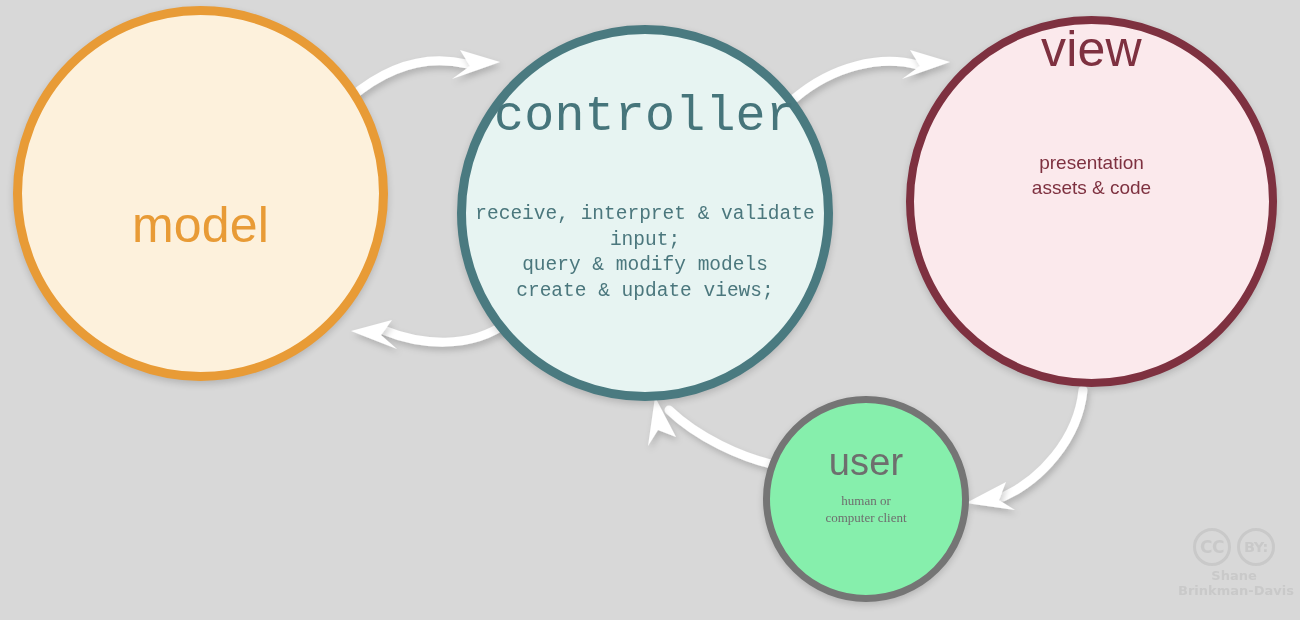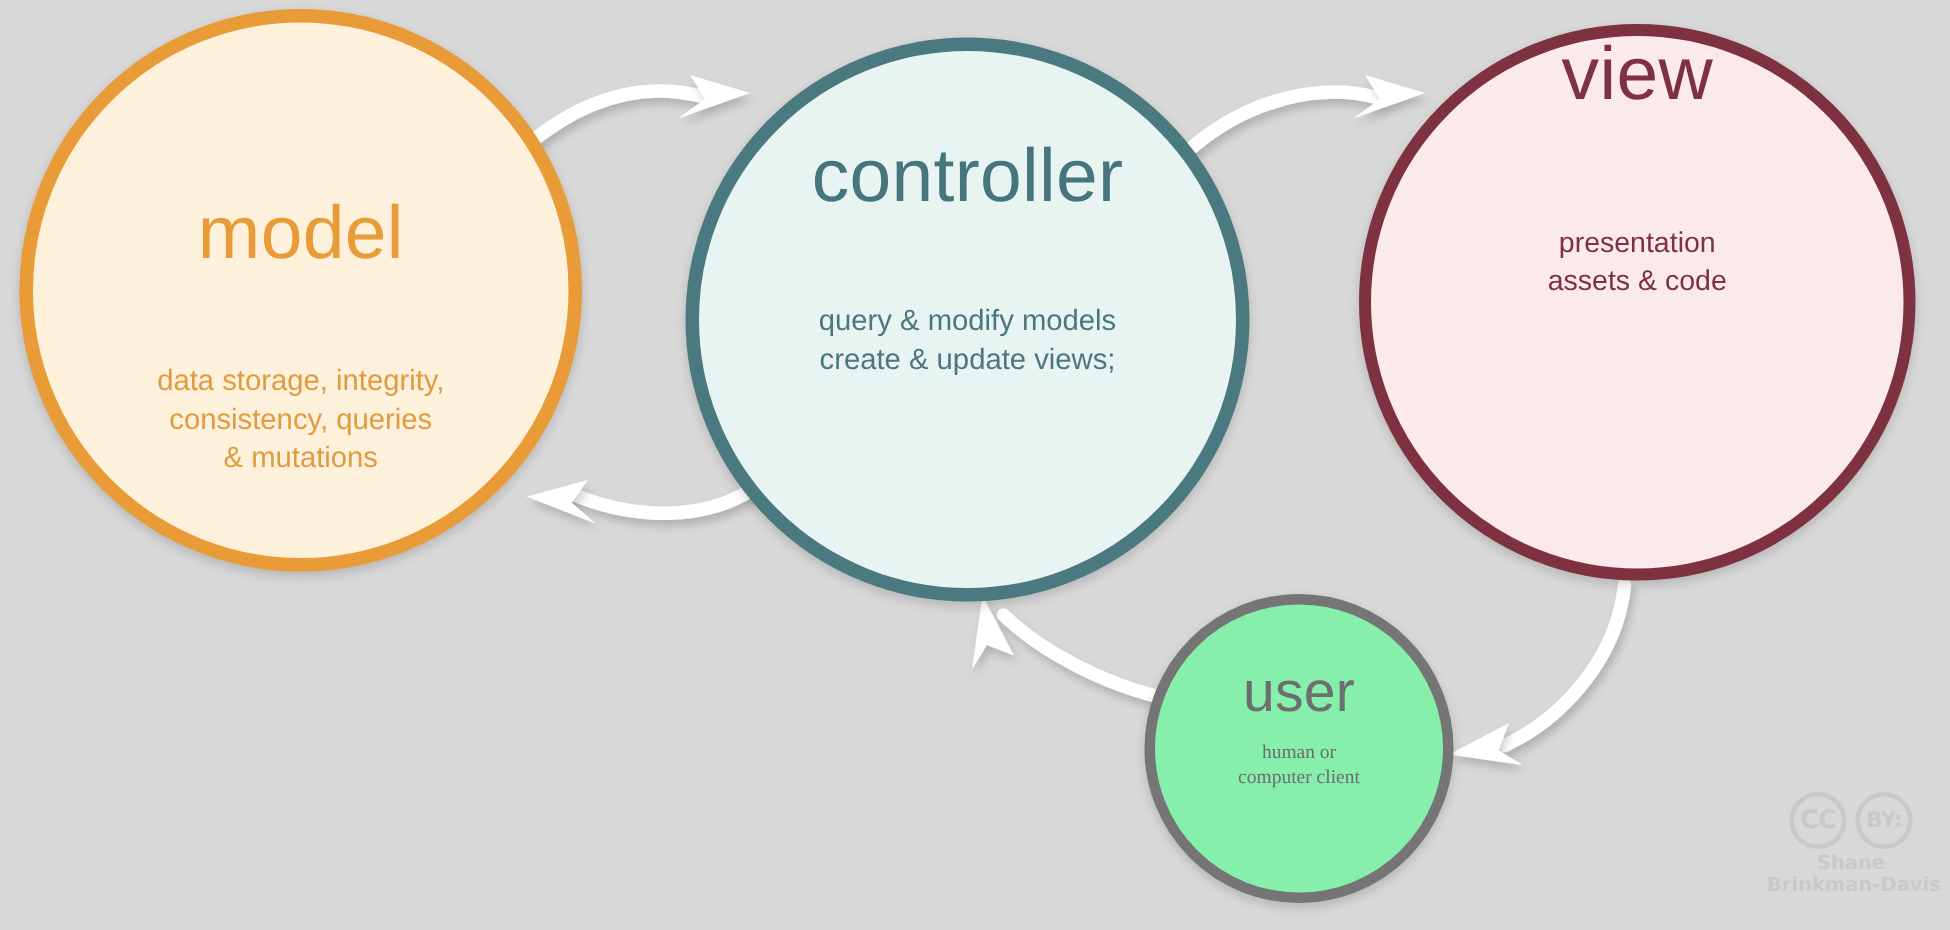--- a/index.html
+++ b/index.html
@@ -60,20 +60,21 @@
     font-size: 19.5px;
     color: #e09b3f;
   }
 
   
   #node-controller {
     left: 457px; top: 25px;
     width: 376px; height: 376px;
     border: 9px solid #4a7a80;
     background: #e7f4f2;
+    font-family: Liberation Mono, monospace;
   }
   #node-controller .node-title {
     margin-top: 58px;
     font-size: 50px;
     color: #46757b;
   }
   #node-controller .node-desc {
     margin-top: 60px;
     font-size: 19.5px;
     color: #4b777d;
@@ -178,30 +179,26 @@
       <polygon points="500,62 460,50 470,66 452,79"></polygon>
       <polygon points="351,331 392,320 381,335 397,349"></polygon>
       <polygon points="950,62 910,50 920,66 902,79"></polygon>
       <polygon points="966,503 1006,482 999,500 1015,510"></polygon>
       <polygon points="655,397 676,437 658,430 648,446"></polygon>
     </g>
   </svg>
 
   <div class="node" id="node-model">
     <div class="node-title">model</div>
-    <div class="node-desc">
-      <div>data storage, integrity,</div>
-      <div>consistency, queries</div>
-      <div>&amp; mutations</div>
-    </div>
   </div>
 
   <div class="node" id="node-controller">
     <div class="node-title">controller</div>
     <div class="node-desc">
+      <div>receive, interpret &amp; validate input;</div>
       <div>query &amp; modify models</div>
       <div>create &amp; update views;</div>
     </div>
   </div>
 
   <div class="node" id="node-view">
     <div class="node-title">view</div>
     <div class="node-desc">
       <div>presentation</div>
       <div>assets &amp; code</div>

